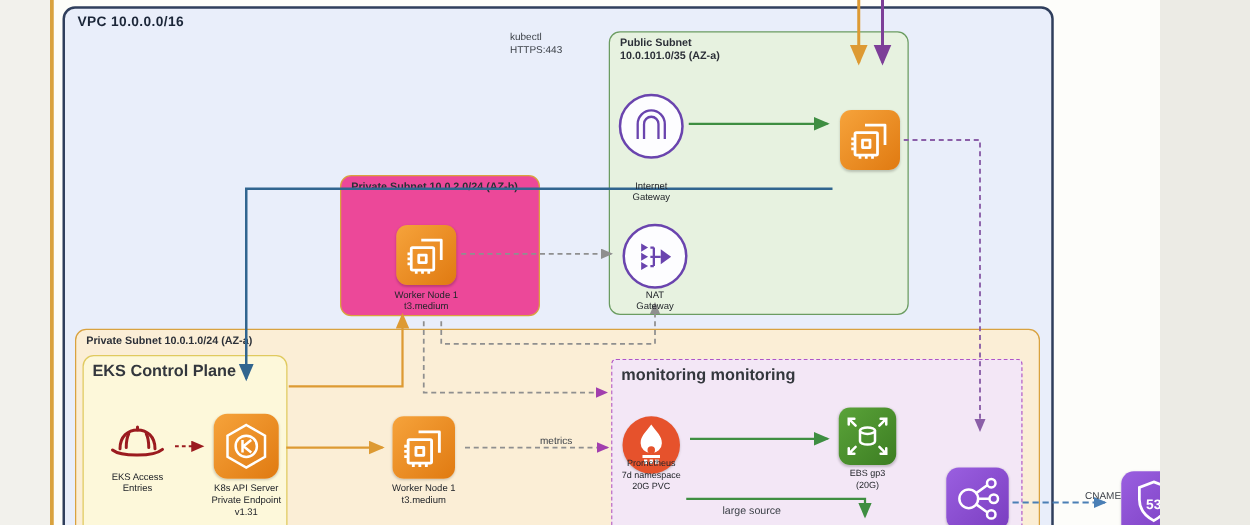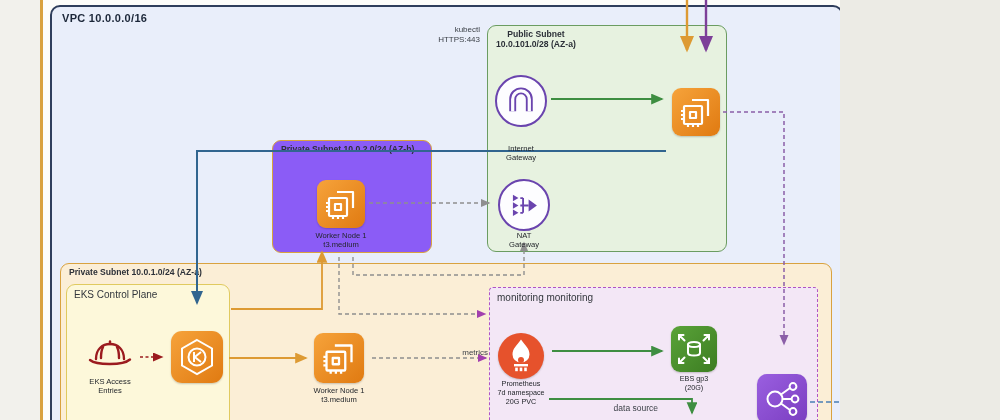--- a/index.html
+++ b/index.html
@@ -1,58 +1,58 @@
 <!DOCTYPE html>
 <html><head>
 <meta charset="utf-8">
 <style>
   *{margin:0;padding:0;box-sizing:border-box}
   body{font-family:"Liberation Sans",sans-serif;background:#ecebe5}
-  #stage{position:relative;width:840px;height:420px;overflow:hidden;background:#f2f1ec}
+  #stage{position:relative;width:928px;height:420px;overflow:hidden;background:#f2f1ec}
   .box{position:absolute}
   .cloud{left:40px;top:-30px;width:920px;height:500px;border:3px solid #d9a23f;border-radius:16px;background:#fdfdfa}
   .vpc{left:50px;top:5px;width:793px;height:450px;border:2.5px solid #2f3e5c;border-radius:10px;background:#e9eefa}
   .vpc-label{position:absolute;left:10px;top:5px;font-size:11px;font-weight:bold;color:#1b2638;letter-spacing:.3px}
   .subnet{border-radius:9px}
   .pub{left:487px;top:25px;width:240px;height:227px;background:#e7f2e0;border:1.7px solid #6b9c61}
-  .privb{left:272px;top:140px;width:160px;height:113px;background:#8b5cf6;border:1.7px solid #d9a23f}
+  .privb{left:272px;top:140px;width:160px;height:113px;background:#ec4899;border:1.7px solid #d9a23f}
   .priva{left:60px;top:263px;width:772px;height:200px;background:#fbeed6;border:1.7px solid #d9a23f}
   .ekscp{left:66px;top:284px;width:164px;height:180px;background:#fdf8da;border:1.7px solid #e0ca5f;border-radius:9px}
   .mon{left:489px;top:287px;width:329px;height:180px;background:#f3e7f6;border:1.7px dashed #b054c6;border-radius:4px}
   .sub-label{position:absolute;left:8px;top:3px;font-size:8.6px;font-weight:600;color:#2c3038;white-space:nowrap}
-  .sub-label.center span{display:block;text-align:center}
-  .grp-label{position:absolute;left:7px;top:4px;font-size:10px;font-weight:normal;color:#33373d;white-space:nowrap}
+  .sub-label.center span{display:block;}
+  .grp-label{position:absolute;left:7px;top:4px;font-size:13px;font-weight:bold;color:#33373d;white-space:nowrap}
   .icon{position:absolute}
   .icon svg{width:100%;height:100%;display:block}
   .sq-orange{background:linear-gradient(135deg,#f6a33b,#e07a11);border-radius:9px;box-shadow:0 1px 2px rgba(0,0,0,.2)}
   .sq-purple{background:linear-gradient(135deg,#9a5fe0,#7a3dc0);border-radius:10px;box-shadow:0 1px 2px rgba(0,0,0,.2)}
   .sq-green{background:linear-gradient(135deg,#5aa339,#3c7d22);border-radius:9px;box-shadow:0 1px 2px rgba(0,0,0,.2)}
   .circ{border-radius:50%;background:#fdfdff;border:2.6px solid #6a44ae}
   .circ-red{border-radius:50%;background:#e6522c;box-shadow:0 1px 2px rgba(0,0,0,.2)}
   .nl{position:absolute;text-align:center;font-size:7.6px;line-height:1.25;color:#23262b}
   .nl span{display:block;white-space:nowrap}
-  .edge-label{position:absolute;text-align:right;font-size:8px;color:#3a3f46;line-height:1.25}
+  .edge-label{position:absolute;text-align:left;font-size:8px;color:#3a3f46;line-height:1.25}
   .edge-label span{display:block;white-space:nowrap}
   #wires{position:absolute;left:0;top:0;pointer-events:none}
 </style>
 </head>
 <body>
 
 <div id="stage">
 
   <div class="box cloud"></div>
 
   <div class="box vpc">
     <div class="vpc-label">VPC  10.0.0.0/16</div>
   </div>
 
   <div class="box subnet pub">
     <div class="sub-label center">
       <span>Public Subnet</span>
-      <span>10.0.101.0/28  (AZ-a)</span>
+      <span>10.0.101.0/35  (AZ-a)</span>
     </div>
   </div>
 
   <div class="box subnet privb">
     <div class="sub-label">Private Subnet  10.0.2.0/24  (AZ-b)</div>
   </div>
 
   <div class="box subnet priva">
     <div class="sub-label">Private Subnet  10.0.1.0/24  (AZ-a)</div>
   </div>
@@ -260,36 +260,41 @@
   <div class="nl" style="left:299px;top:386px;width:80px">
     <span>Worker Node 1</span>
     <span>t3.medium</span>
   </div>
 
   <div class="nl" style="left:70px;top:377px;width:80px">
     <span>EKS Access</span>
     <span>Entries</span>
   </div>
 
-
-  <div class="nl" style="left:481px;top:379px;width:80px;font-size:7.2px">
+  <div class="nl" style="left:157px;top:386px;width:80px">
+    <span>K8s API Server</span>
+    <span>Private Endpoint</span>
+    <span>v1.31</span>
+  </div>
+
+  <div class="nl" style="left:481px;top:366px;width:80px;font-size:7.2px">
     <span>Prometheus</span>
     <span>7d namespace</span>
     <span>20G PVC</span>
   </div>
 
   <div class="nl" style="left:654px;top:374px;width:80px;font-size:7.2px">
     <span>EBS gp3</span>
     <span>(20G)</span>
   </div>
 
   <div class="edge-label" style="left:408px;top:25px;width:72px">
     <span>kubectl</span>
     <span>HTTPS:443</span>
   </div>
 
   <div class="edge-label" style="left:432px;top:348px;width:56px">metrics</div>
 
-  <div class="edge-label" style="left:578px;top:403px;width:80px;font-size:8.5px">data source</div>
+  <div class="edge-label" style="left:578px;top:403px;width:80px;font-size:8.5px">large source</div>
 
   <div class="edge-label" style="left:868px;top:392px;width:72px">CNAME</div>
 
 </div>
 
 </body></html>

